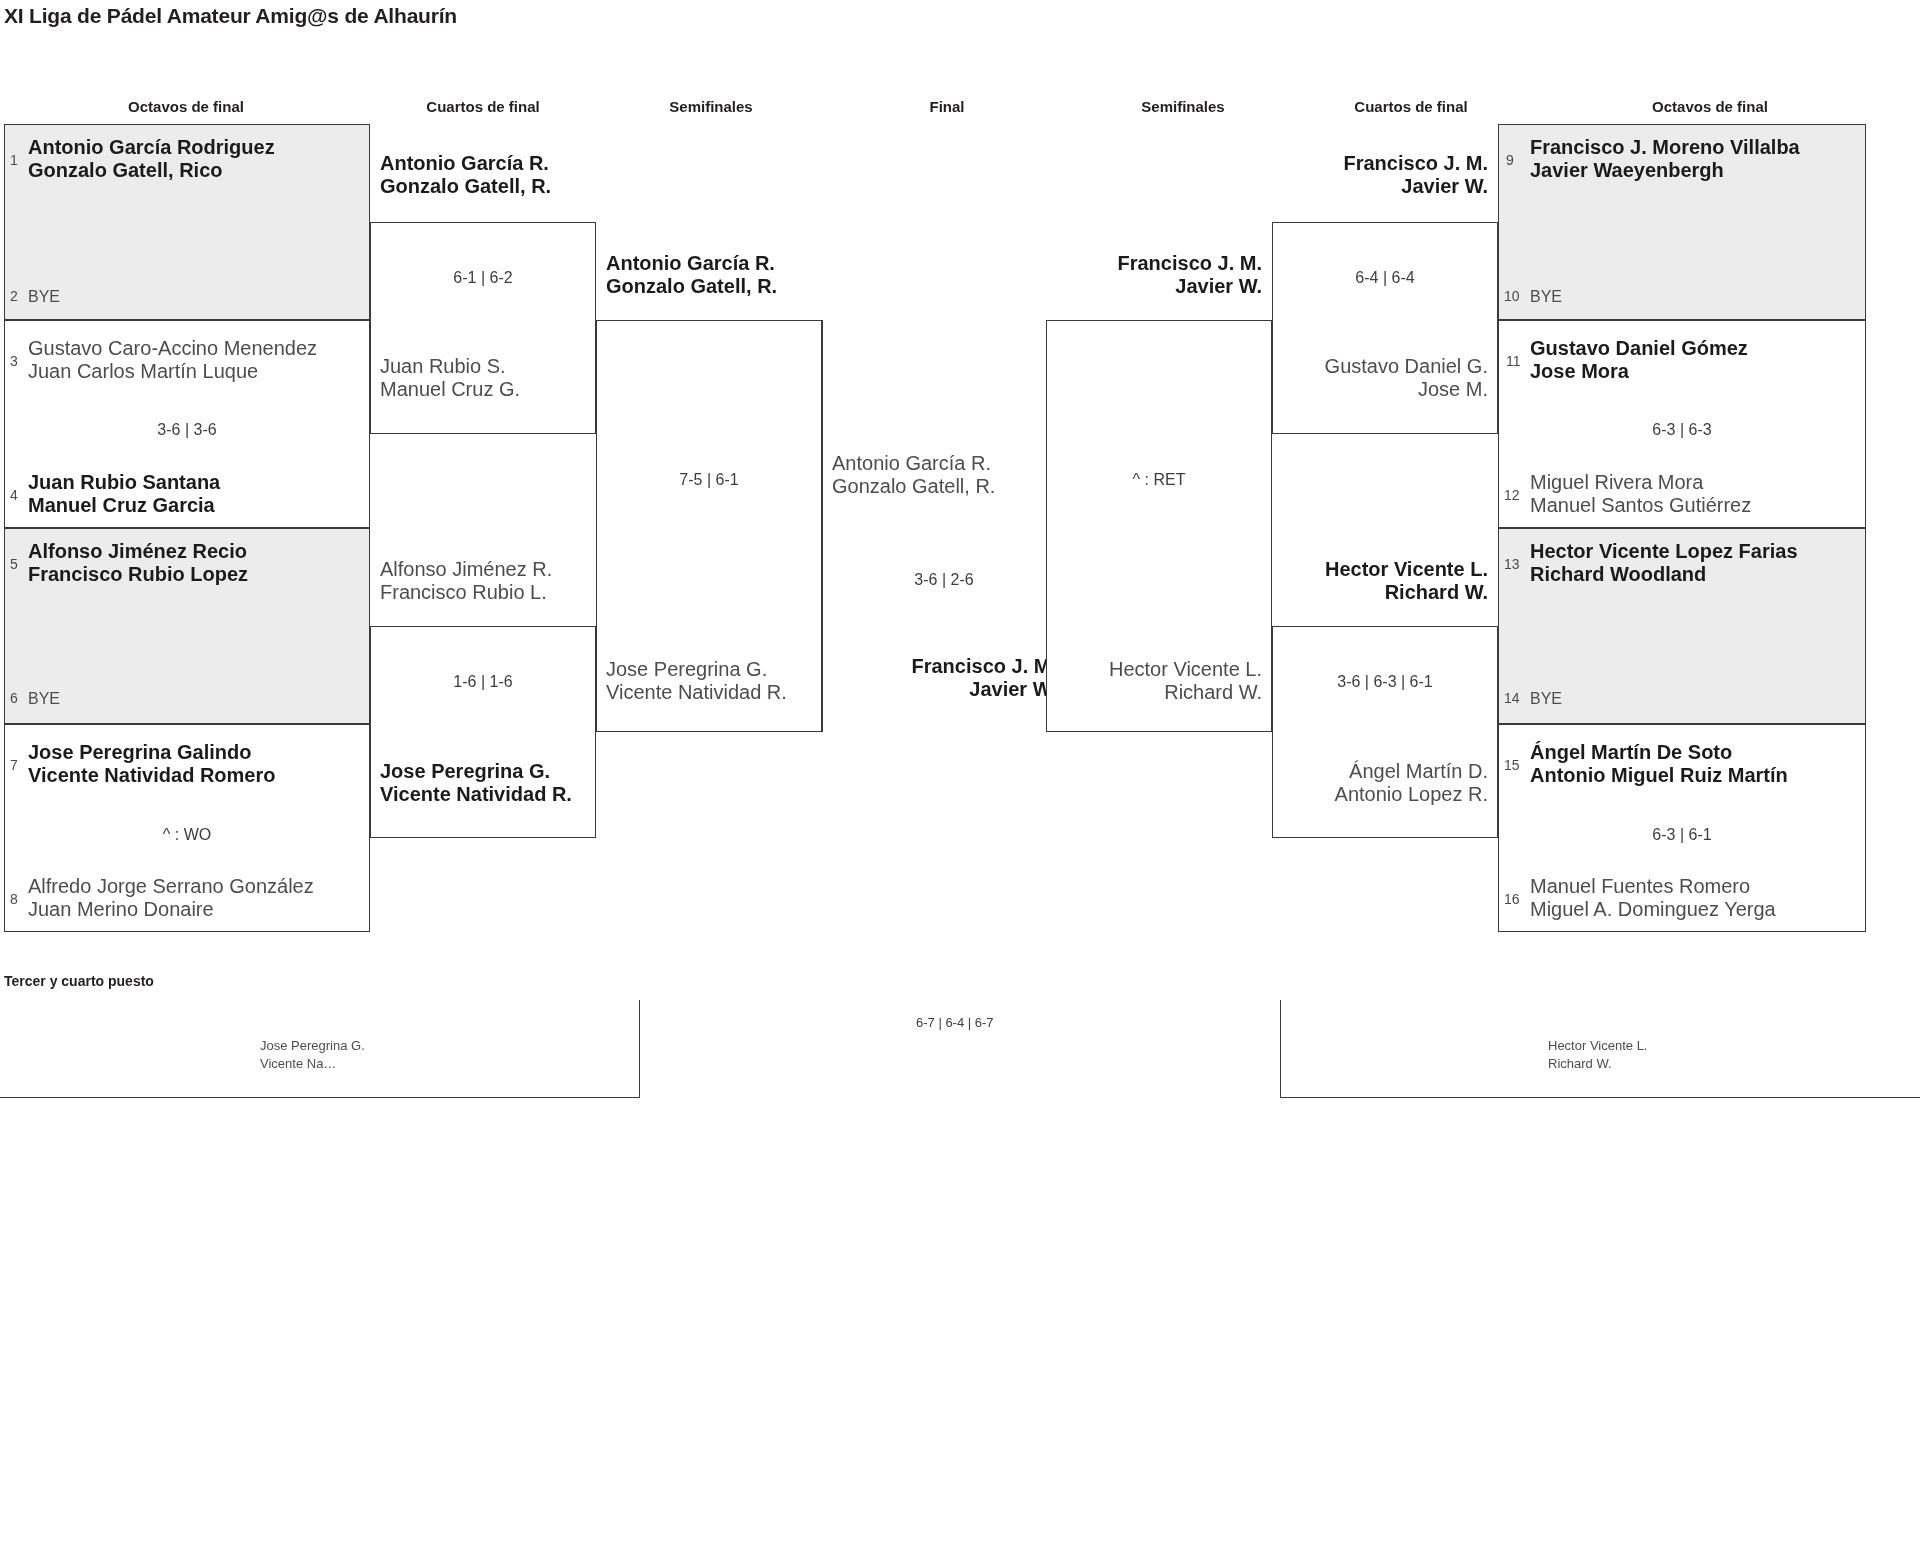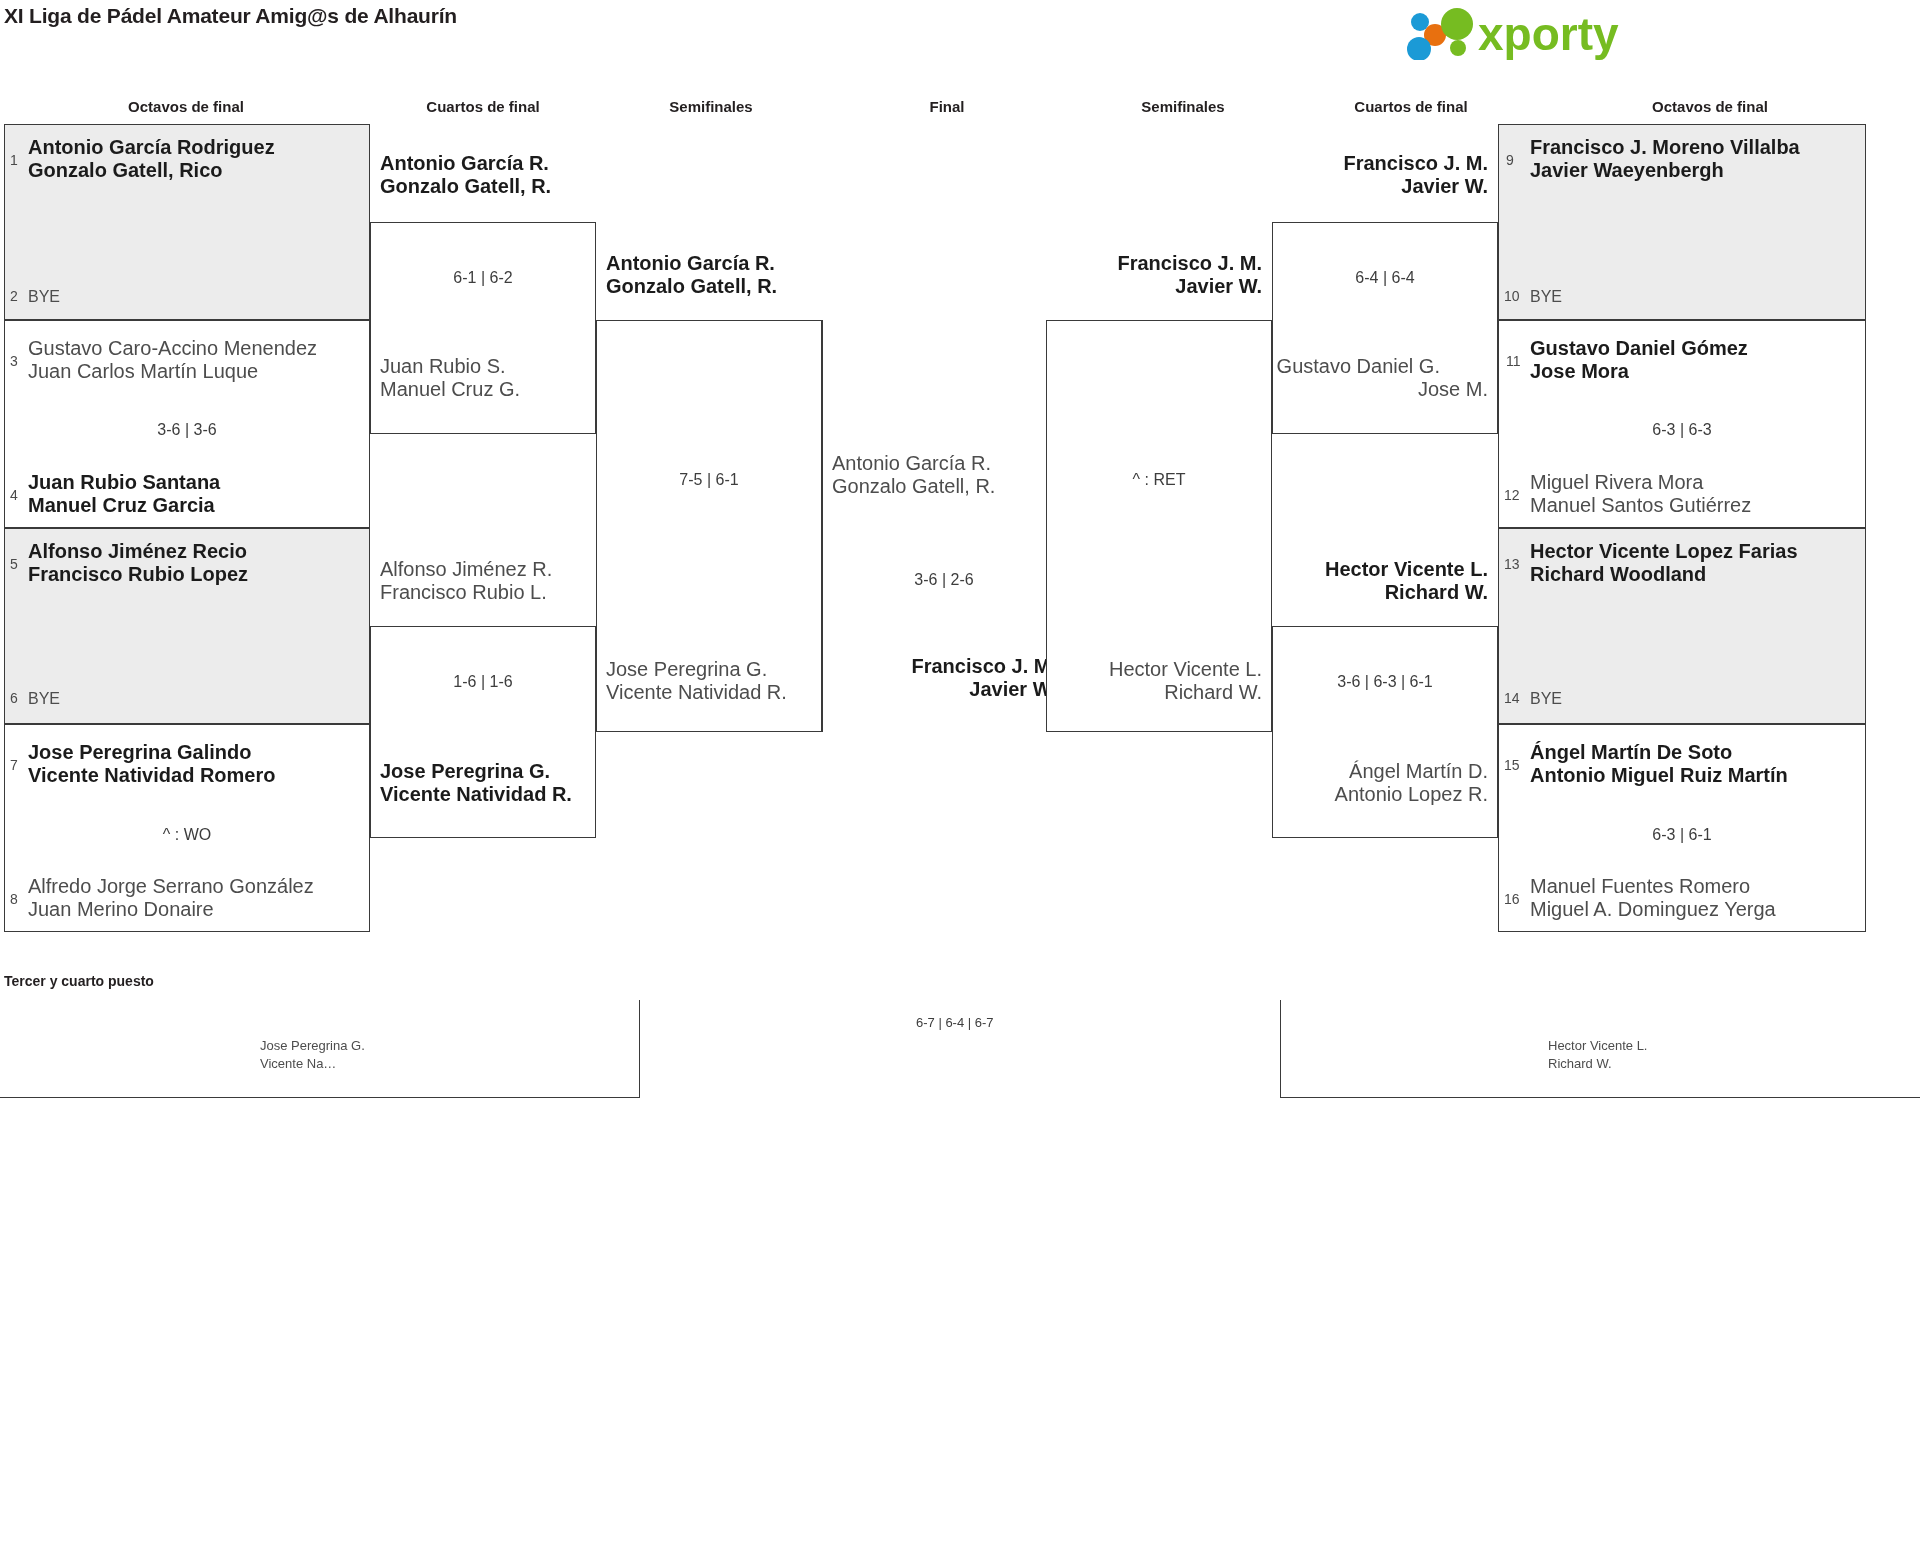--- a/index.html
+++ b/index.html
@@ -83,30 +83,20 @@
 </style>
 </head>
 <body>
 
 <div id="root">
 
   <div class="title-block">
     <div class="title-line1">XI Liga de Pádel Amateur Amig@s de Alhaurín</div>
   </div>
 
-  <div class="logo">
-    <svg width="226" height="54" viewBox="0 0 226 54" xmlns="http://www.w3.org/2000/svg">
-      <circle cx="16" cy="16" r="9" fill="#1b9ad6"></circle>
-      <circle cx="31" cy="29" r="11" fill="#e8700f"></circle>
-      <circle cx="15" cy="43" r="12" fill="#1b9ad6"></circle>
-      <circle cx="53" cy="18" r="16" fill="#76bc21"></circle>
-      <circle cx="54" cy="42" r="8" fill="#76bc21"></circle>
-      <text x="74" y="44" font-family="Liberation Sans, sans-serif" font-size="46" font-weight="700" fill="#76bc21">xporty</text>
-    </svg>
-  </div>
 
   <div class="round-head" style="left:0px;  top:97px; width:372px;">Octavos de final</div>
   <div class="round-head" style="left:372px;top:97px; width:222px;">Cuartos de final</div>
   <div class="round-head" style="left:594px;top:97px; width:234px;">Semifinales</div>
   <div class="round-head" style="left:828px;top:97px; width:238px;">Final</div>
   <div class="round-head" style="left:1066px;top:97px;width:234px;">Semifinales</div>
   <div class="round-head" style="left:1300px;top:97px;width:222px;">Cuartos de final</div>
   <div class="round-head" style="left:1522px;top:97px;width:376px;">Octavos de final</div>
 
   <div class="cell shaded" style="left:4px;  top:124px; width:366px; height:196px;"></div>
@@ -186,21 +176,21 @@
   <div class="score" style="left:1046px; top:470px; width:226px;">^ : RET</div>
   <div class="names lose r" style="left:1036px; top:658px; width:226px;">Hector Vicente L.</div>
   <div class="names lose r" style="left:1036px; top:681px; width:226px;">Richard W.</div>
 
   <div class="cell" style="left:1272px; top:222px; width:226px; height:212px;"></div>
   <div class="cell" style="left:1272px; top:626px; width:226px; height:212px;"></div>
 
   <div class="names win r" style="left:1262px; top:152px; width:226px;">Francisco J. M.</div>
   <div class="names win r" style="left:1262px; top:175px; width:226px;">Javier W.</div>
   <div class="score" style="left:1272px; top:268px; width:226px;">6-4 | 6-4</div>
-  <div class="names lose r" style="left:1214px; top:355px; width:226px;">Gustavo Daniel G.</div>
+  <div class="names lose r" style="left:1262px; top:355px; width:226px;">Gustavo Daniel G.</div>
   <div class="names lose r" style="left:1262px; top:378px; width:226px;">Jose M.</div>
 
   <div class="names win r" style="left:1262px; top:558px; width:226px;">Hector Vicente L.</div>
   <div class="names win r" style="left:1262px; top:581px; width:226px;">Richard W.</div>
   <div class="score" style="left:1272px; top:672px; width:226px;">3-6 | 6-3 | 6-1</div>
   <div class="names lose r" style="left:1262px; top:760px; width:226px;">Ángel Martín D.</div>
   <div class="names lose r" style="left:1262px; top:783px; width:226px;">Antonio Lopez R.</div>
 
   <div class="cell shaded" style="left:1498px; top:124px; width:368px; height:196px;"></div>
   <div class="cell" style="left:1498px; top:320px; width:368px; height:208px;"></div>

